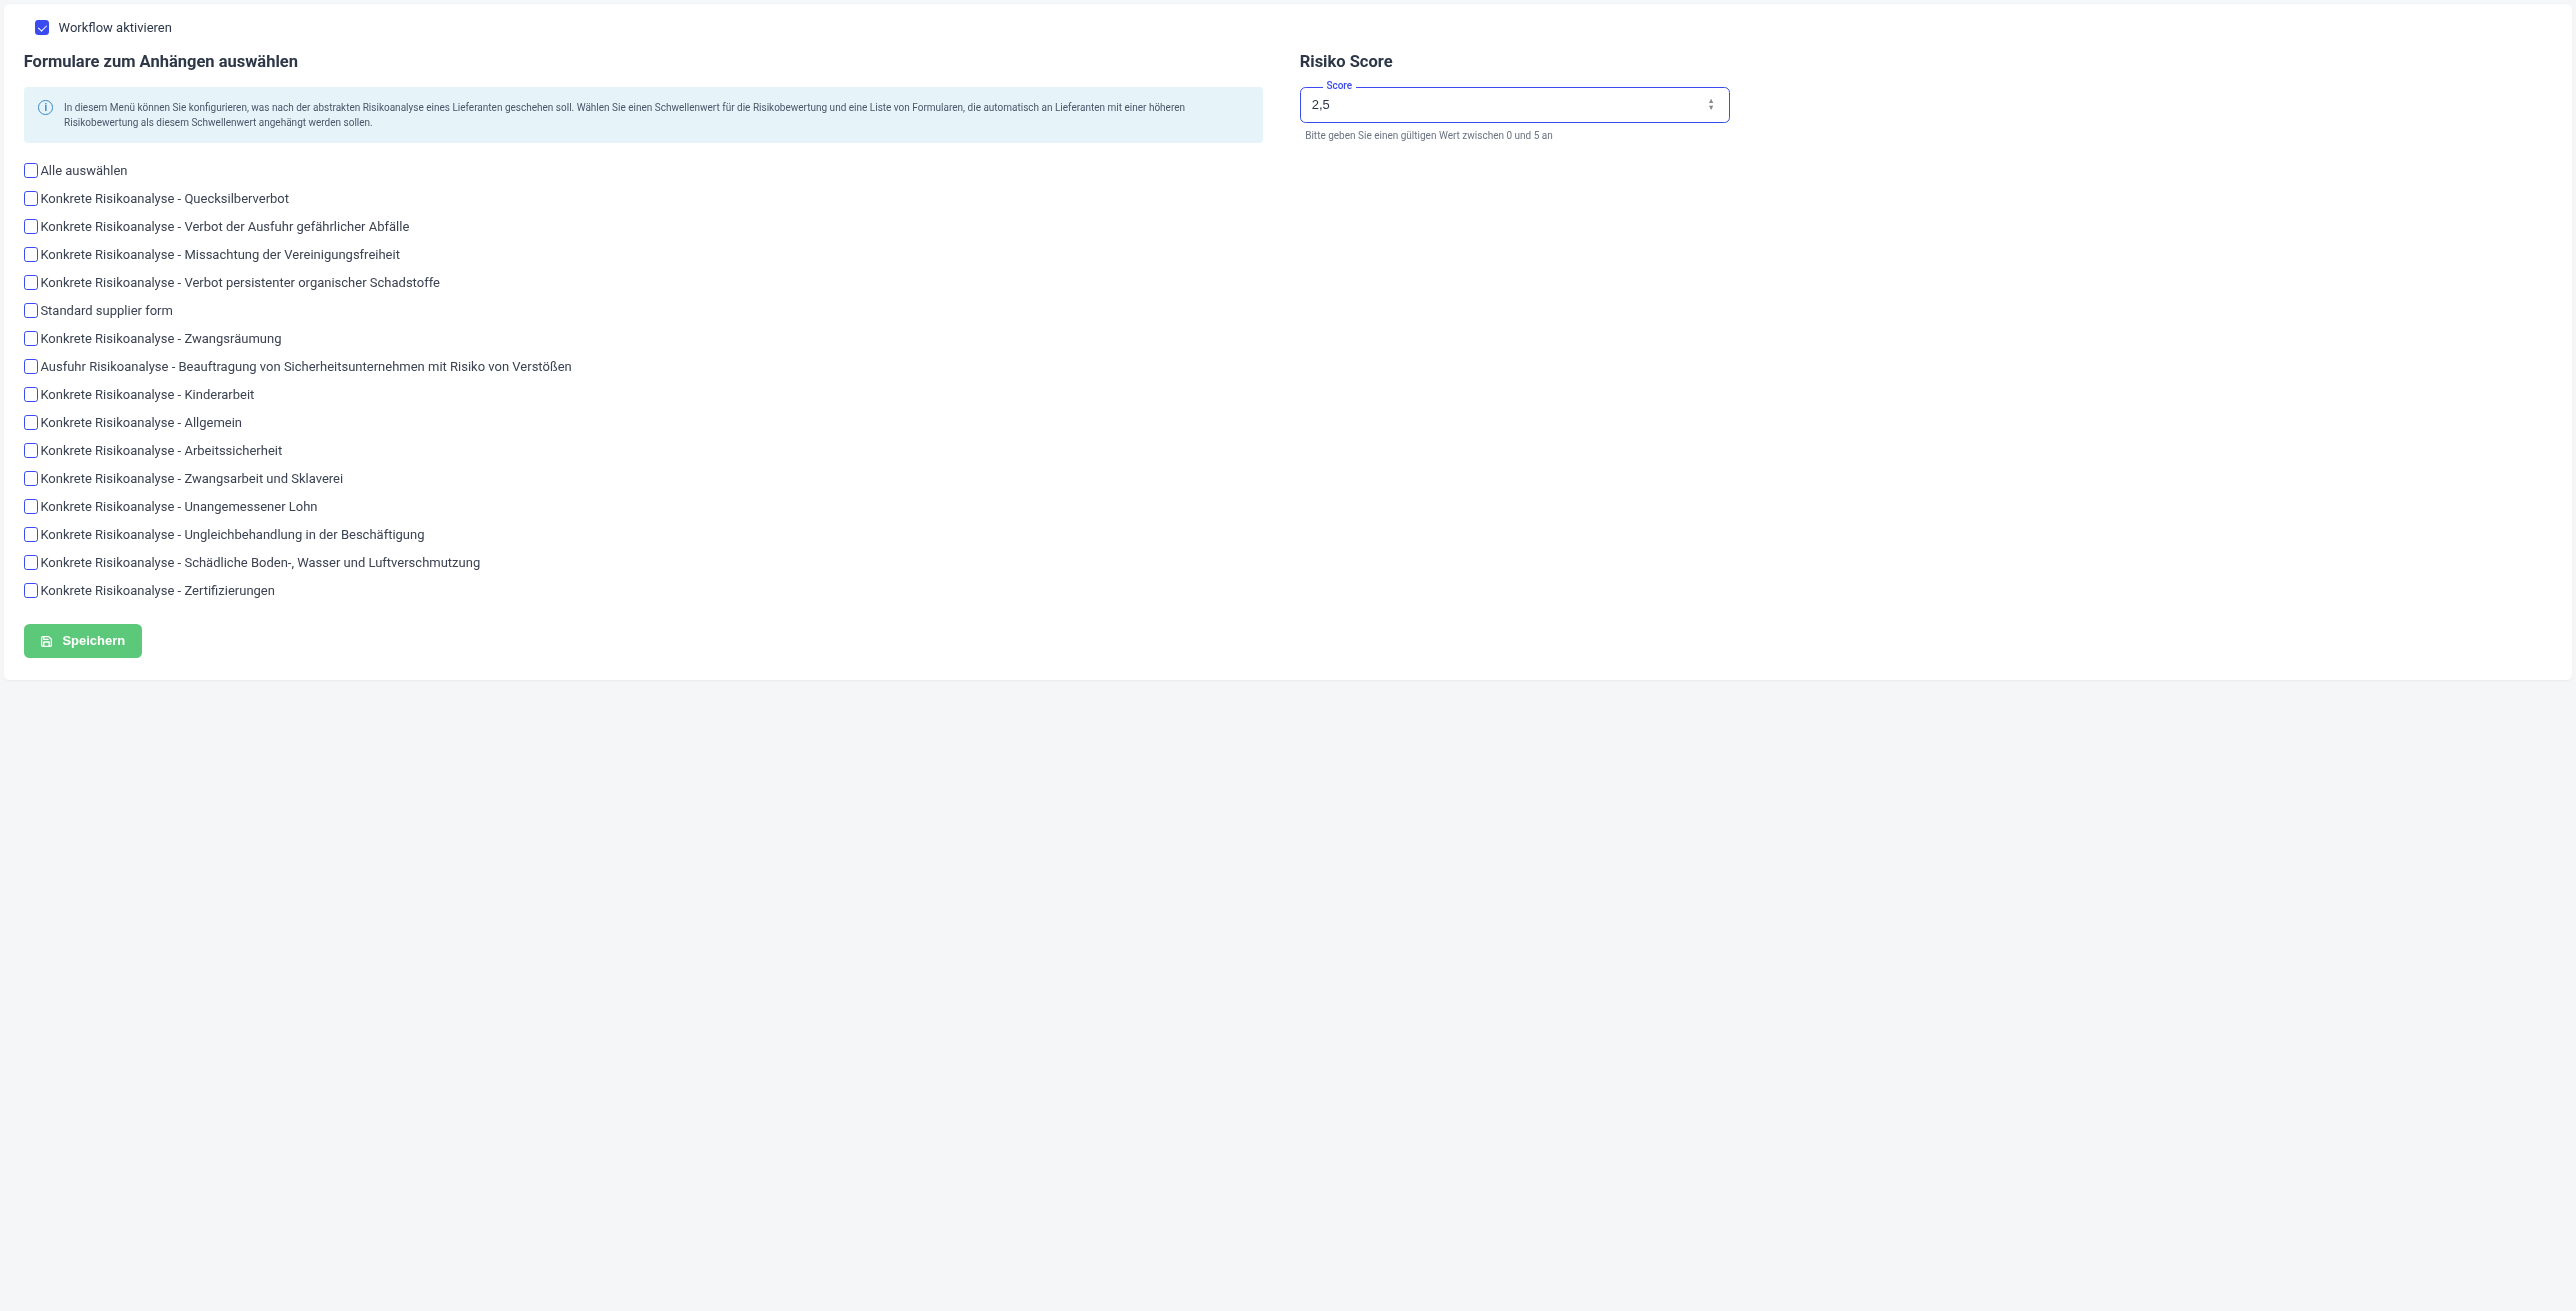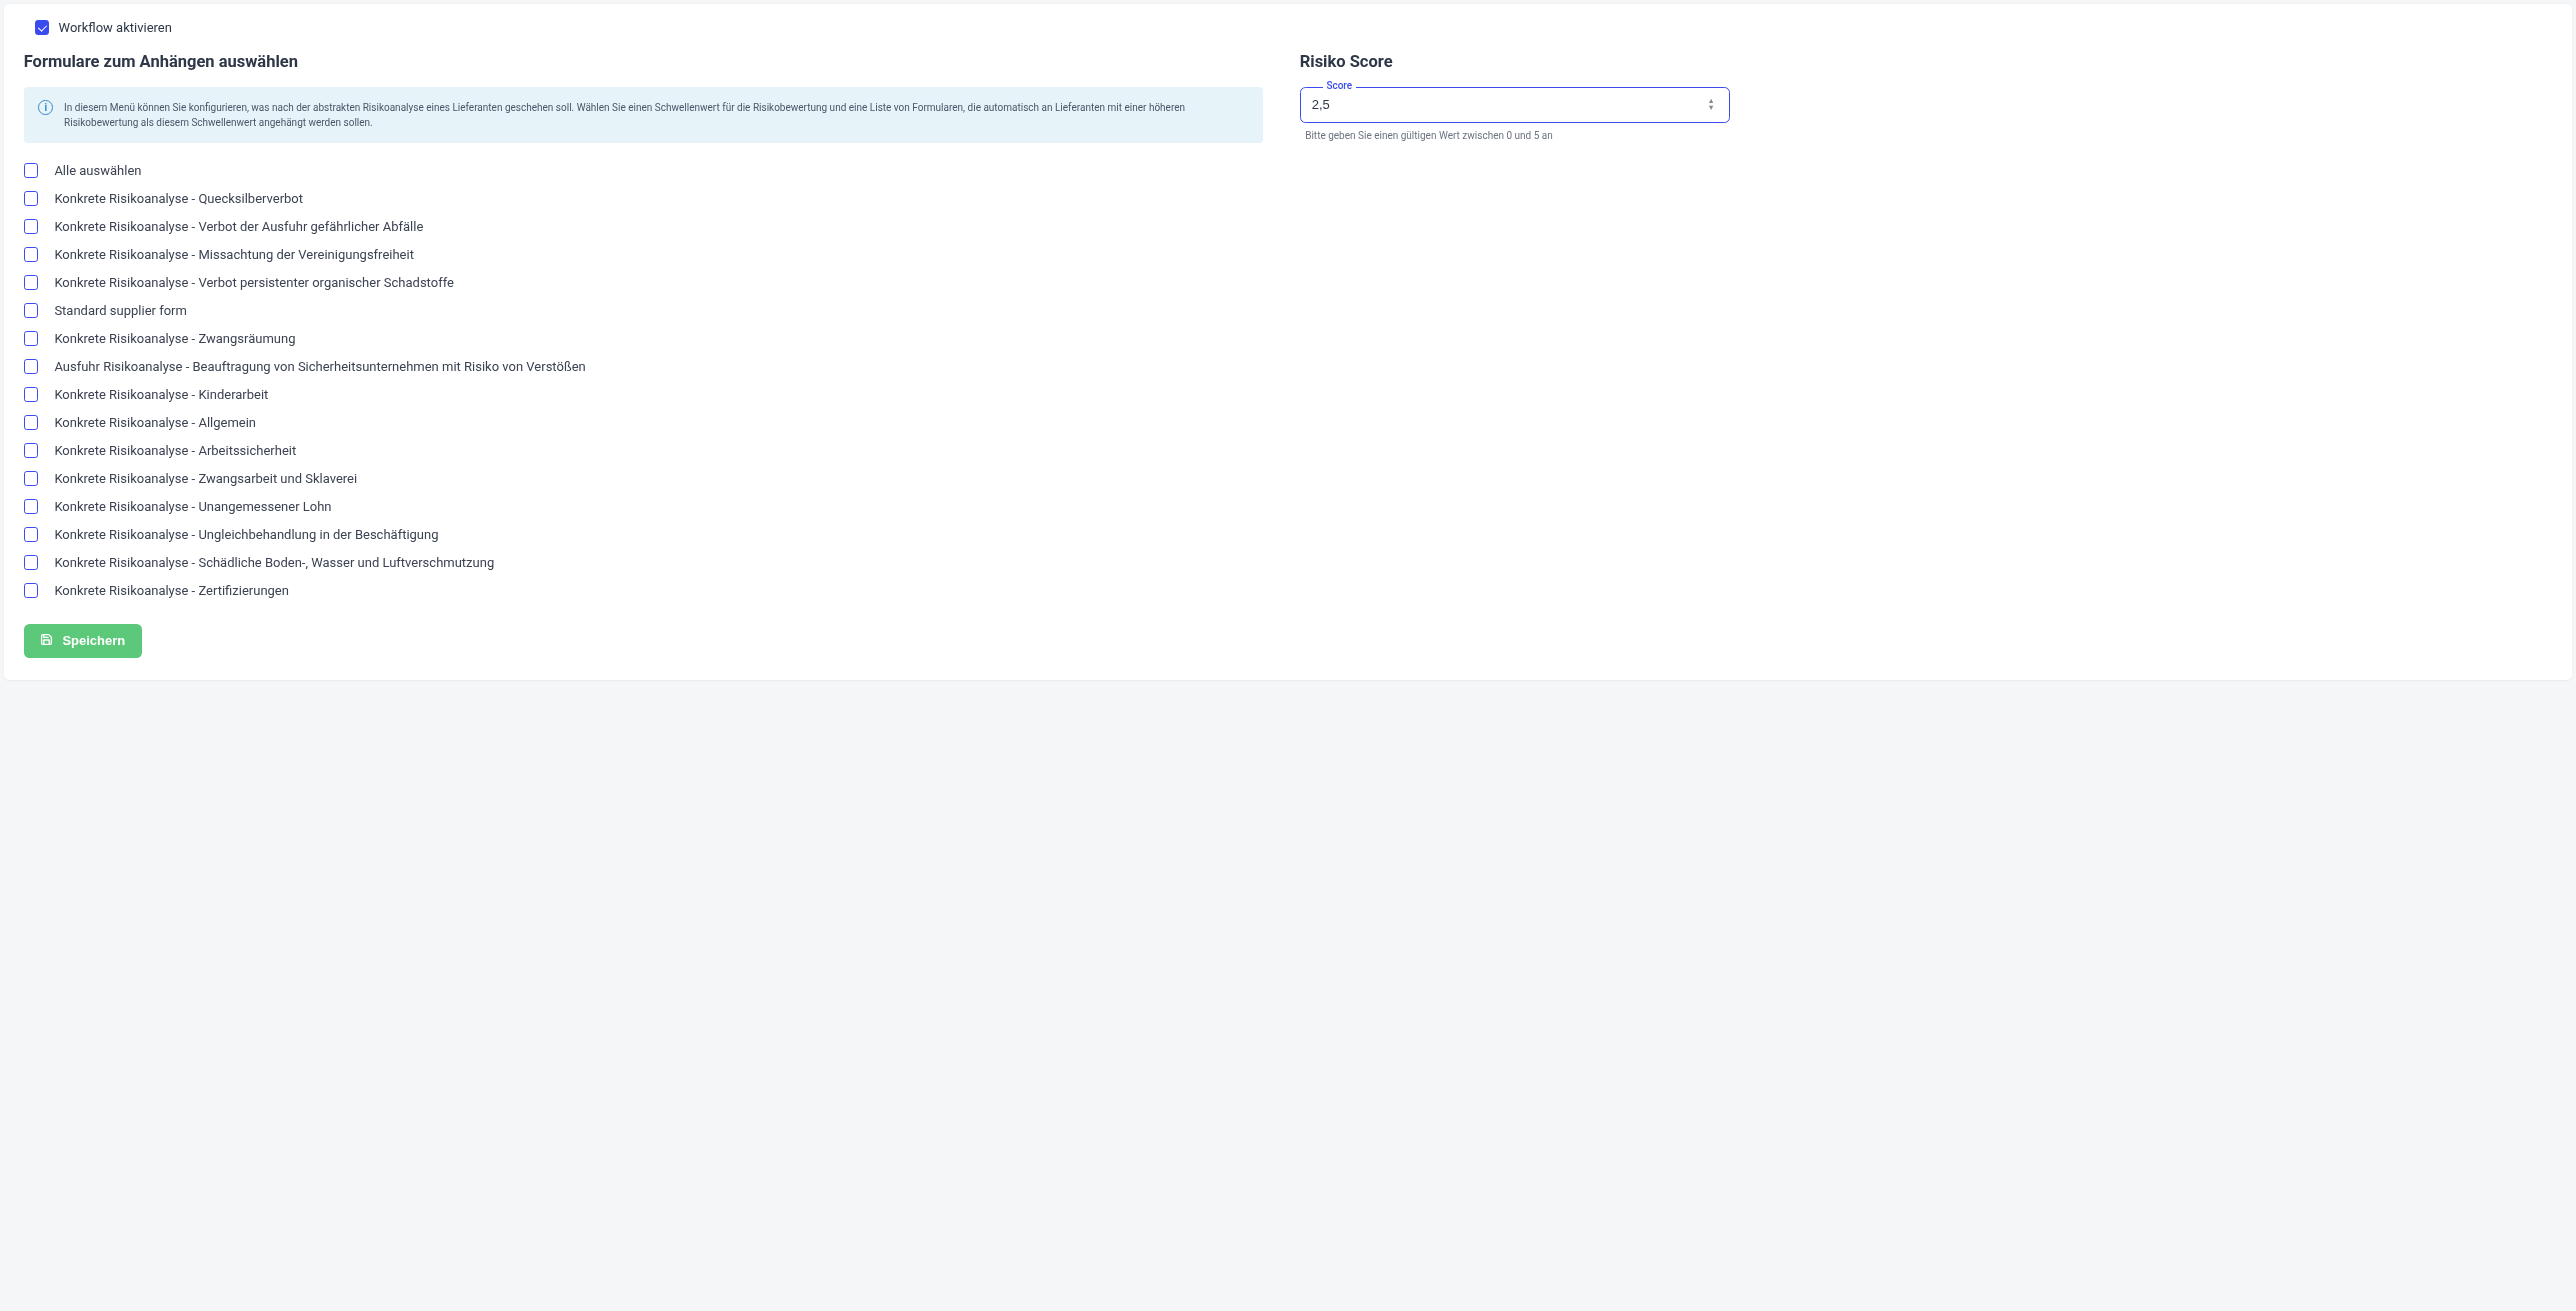--- a/index.html
+++ b/index.html
@@ -104,21 +104,21 @@
     width:14.7px;height:14.7px;flex-shrink:0;
     border:1.8px solid #3a87c8;border-radius:50%;
     display:inline-flex;align-items:center;justify-content:center;
     color:#3a87c8;font-weight:700;font-size:10px;
     font-style:normal;
   }
   .form-list { display:flex; flex-direction:column; gap:13px; }
   .form-row {
     display:flex;
     align-items:center;
-    gap:16px;
+    gap:2px;
     font-size:13px;
     color:#3b4252;
   }
   .score-field {
     position:relative;
     border:1.8px solid #3a4cf0;
     border-radius:5.5px;
     padding: 9.2px 11px;
     margin-top: 5.5px;
     display:flex;
@@ -162,21 +162,21 @@
   .save-row { margin-top: 26px; }
   .save-btn {
     background:#5cc97a;
     color:#fff;
     border:none;
     border-radius:5.5px;
     padding: 9.2px 16.5px;
     font-size:13px;
     font-weight:600;
     display:inline-flex;
-    align-items:flex-start;
+    align-items:flex-end;
     gap:9.2px;
     cursor:pointer;
   }
   .save-icon {
     width:13px;height:13px;display:inline-block;
   }
 </style>
 </head>
 <body>
 

